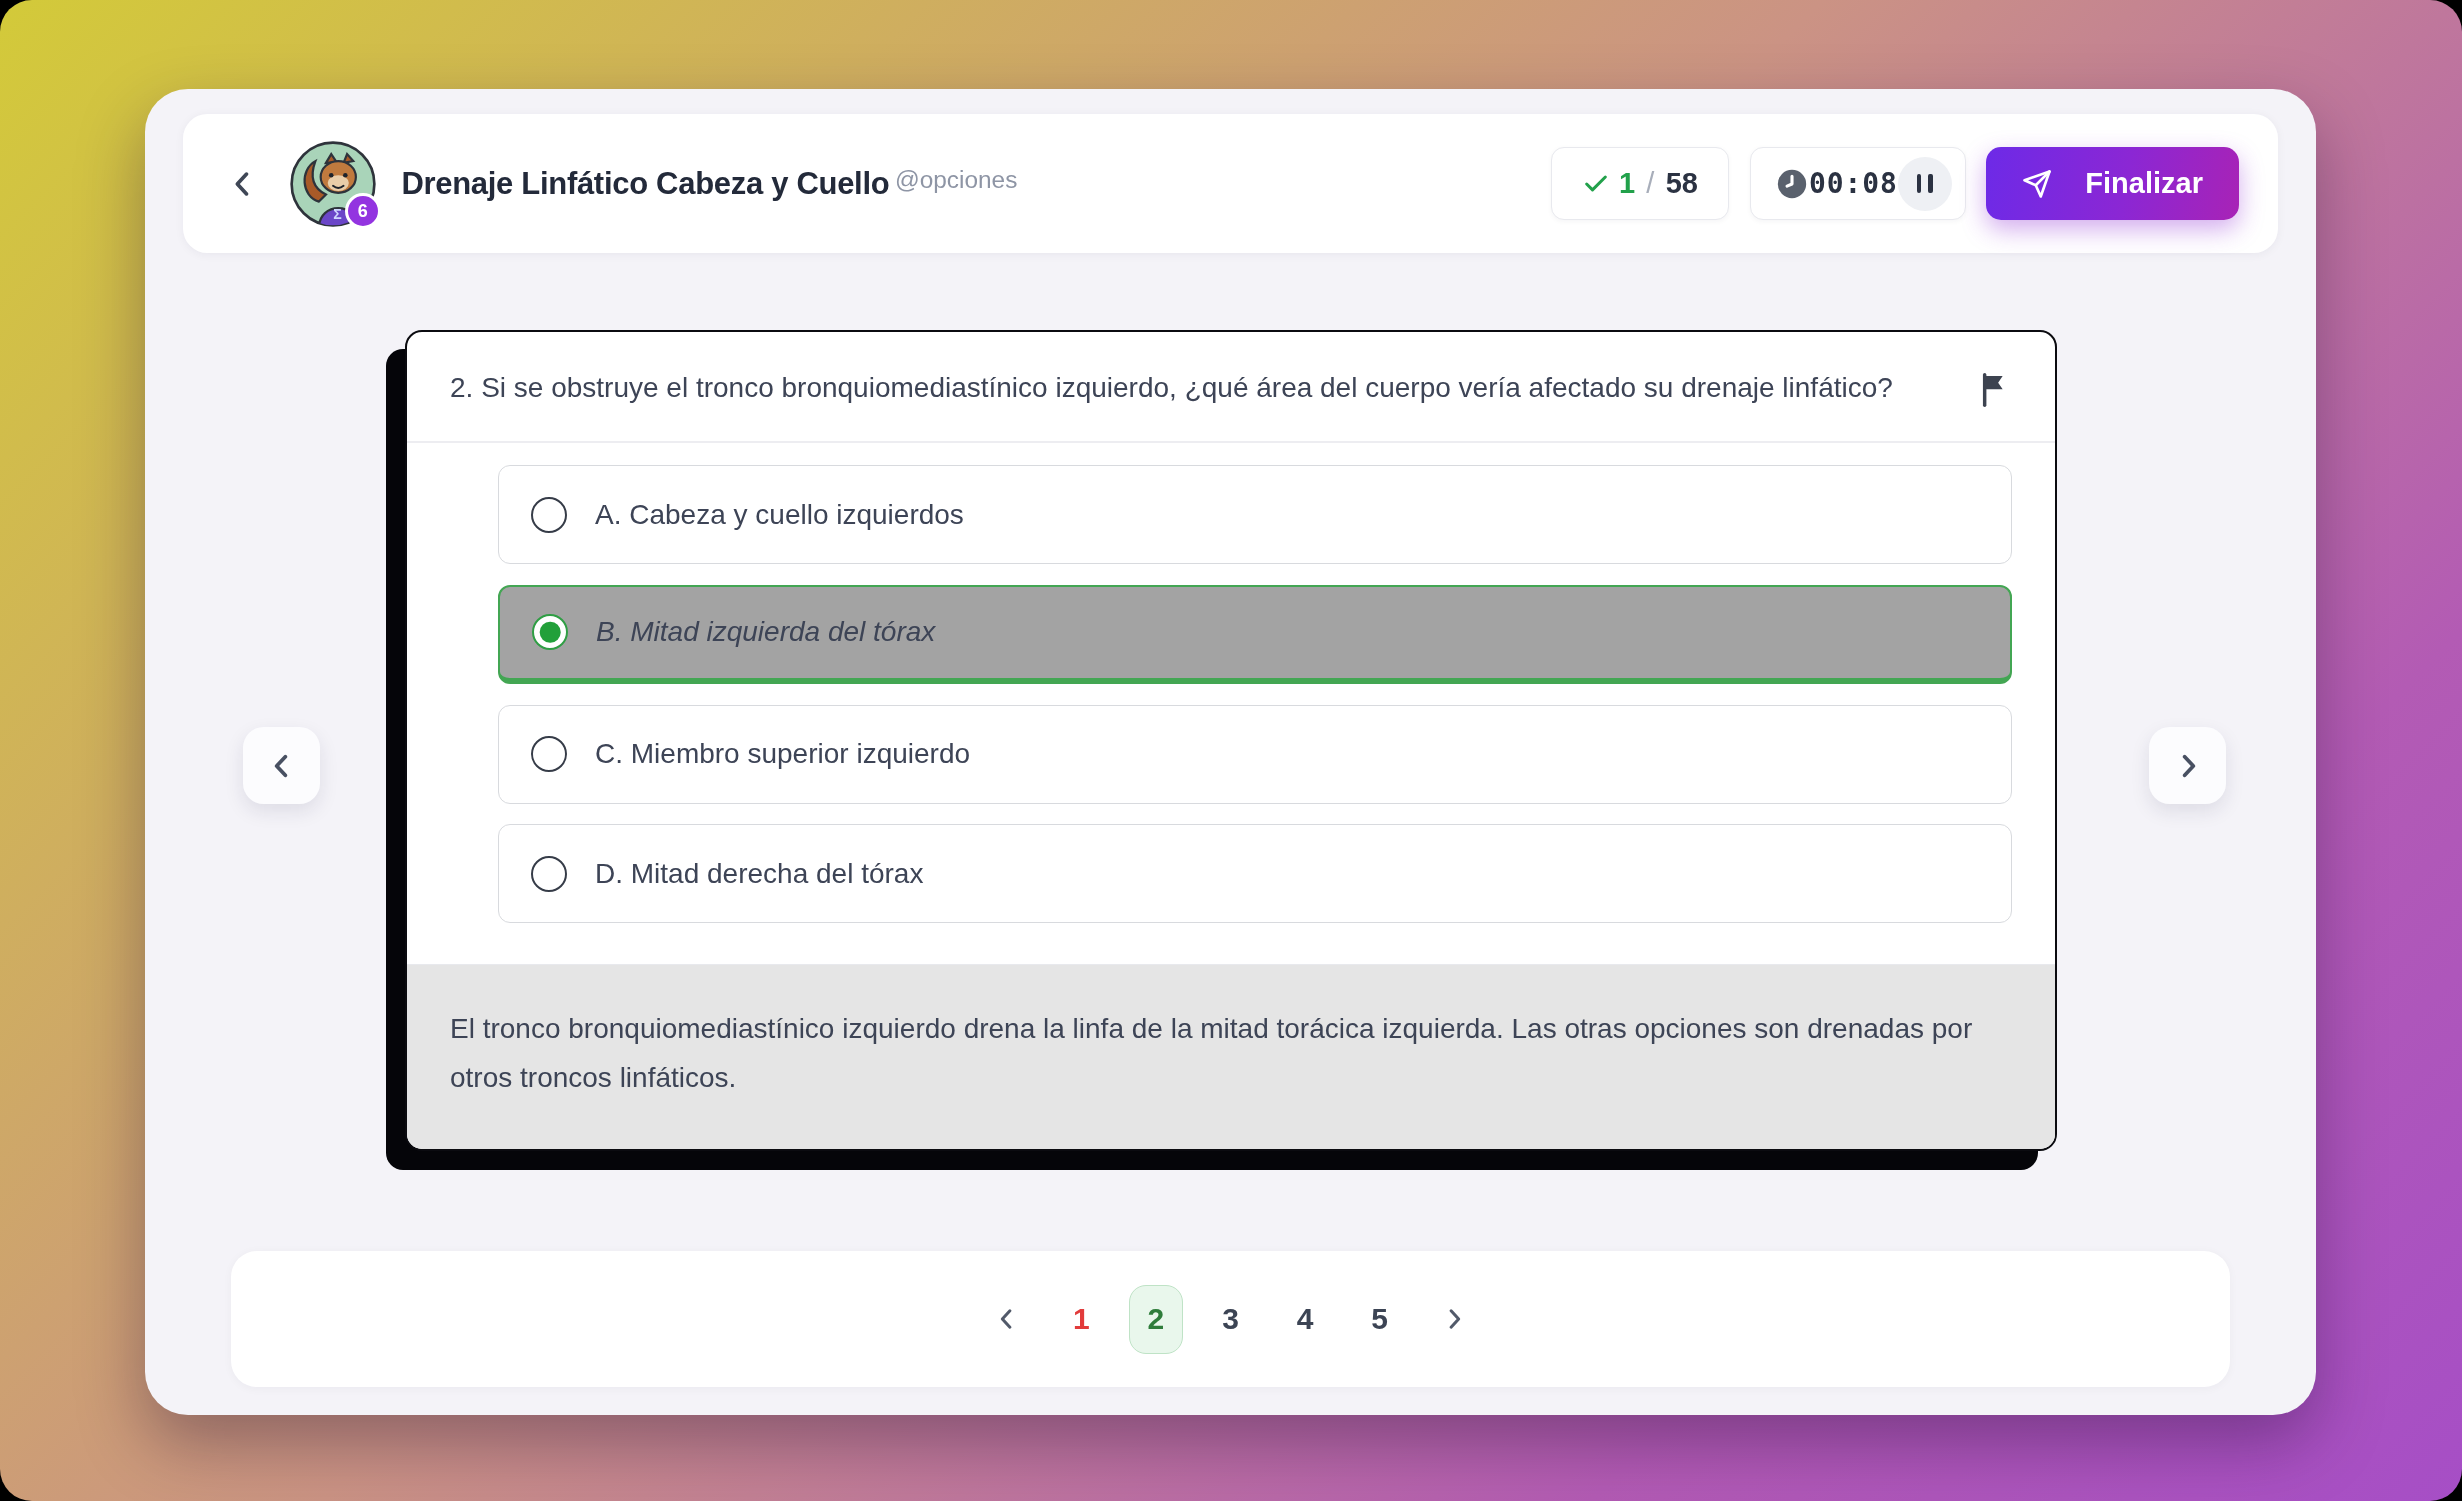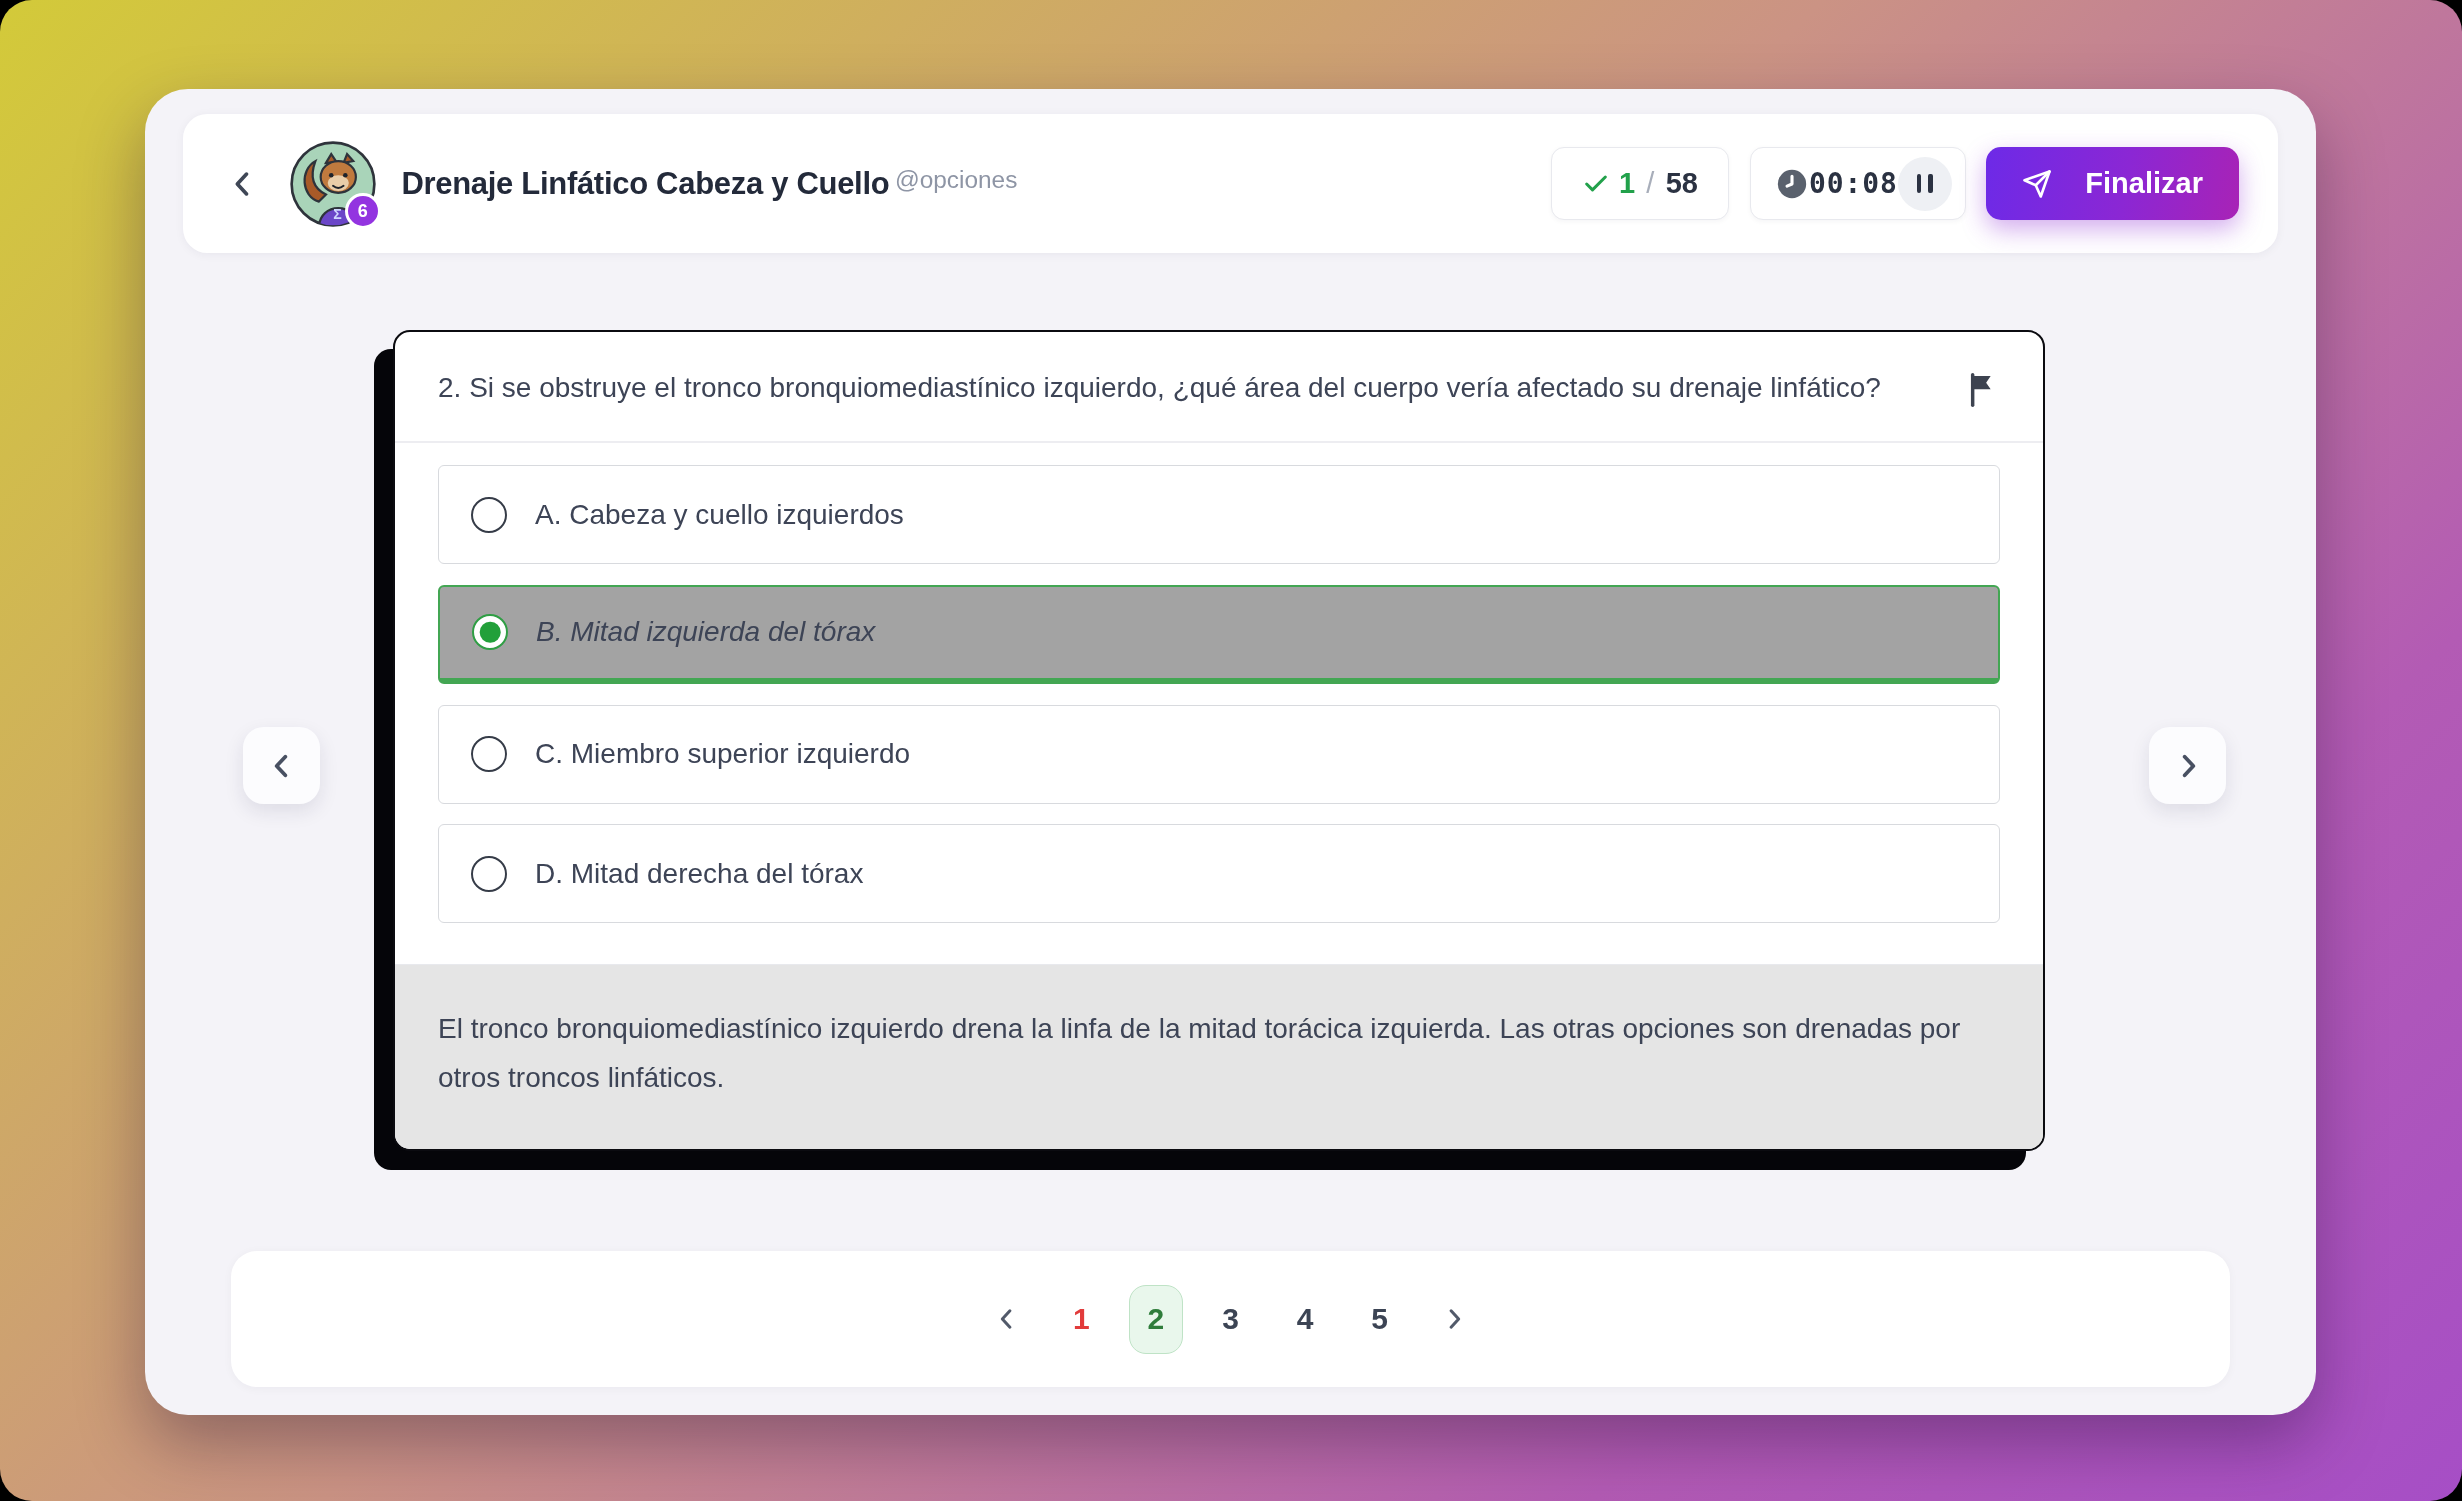--- a/index.html
+++ b/index.html
@@ -36,29 +36,29 @@
   .pause-btn{ width:54px; height:54px; border-radius:50%; background:#eef0f4; border:none; cursor:pointer;
               display:flex; align-items:center; justify-content:center; gap:6.6px; }
   .pause-btn i{ display:block; width:4.7px; height:19px; background:#2b3242; border-radius:1.9px; }
   .finish-btn{ height:73px; border:none; cursor:pointer; border-radius:15px; padding:0 36px;
                display:flex; align-items:center; gap:33px;
                background:linear-gradient(100deg,#6d2ae7 0%,#8b27d4 55%,#a823b6 100%);
                box-shadow:0 9.4px 24.4px rgba(140,40,210,.38); }
   .finish-label{ color:#fff; font-size:29px; font-weight:bold; }
 
   
-  .card{ position:absolute; left:248px; top:241px; width:1652px; background:#fff;
+  .card{ position:absolute; left:260px; top:241px; width:1652px; background:#fff;
          border:2.8px solid #0b0b10; border-radius:17px; box-shadow:-19px 19px 0 #050509; overflow:hidden; }
   .q-head{ display:flex; align-items:flex-start; padding:32px 41px 26px 43px; }
   .q-text{ flex:1; font-size:28px; line-height:1.68; color:#3d4456; padding-right:38px; }
   .flag-btn{ background:transparent; border:none; cursor:pointer; padding:7.5px 3.8px; }
   .q-divider{ height:1.9px; background:#ededf1; }
   .options{ padding:22.5px 43px 41px; }
-  .option{ height:99px; border:1.9px solid #d8dade; border-radius:6px; background:#fff;
-           display:flex; align-items:center; gap:28px; padding:0 32px; margin-top:20.6px; cursor:pointer; }
+  .option{ height:99px; border:1.9px solid #d8dade; border-radius:12px; background:#fff;
+           display:flex; align-items:center; gap:28px; padding:0 32px; margin-top:20.6px; cursor:pointer;margin-left:48px; }
   .option:first-child{ margin-top:0; }
   .radio{ width:36px; height:36px; border-radius:50%; border:2.8px solid #363c48; background:#fff; flex:0 0 auto; position:relative; }
   .option-label{ font-size:28px; color:#3d4456; }
   .option.selected{ background:#a3a3a3; border:2.8px solid #43a653; border-bottom-width:6.6px;font-style:italic; }
   .option.selected .radio{ border-color:#2f9e44; }
   .option.selected .radio::after{ content:""; position:absolute; left:50%; top:50%; width:20.6px; height:20.6px;
                                   transform:translate(-50%,-50%); border-radius:50%; background:#22a03a; }
   .explanation{ border-top:1.9px solid #e8e9ed; background:#e5e5e5; padding:39px 43px 47px;
                 font-size:28px; line-height:1.75; color:#3d4456; }
 

